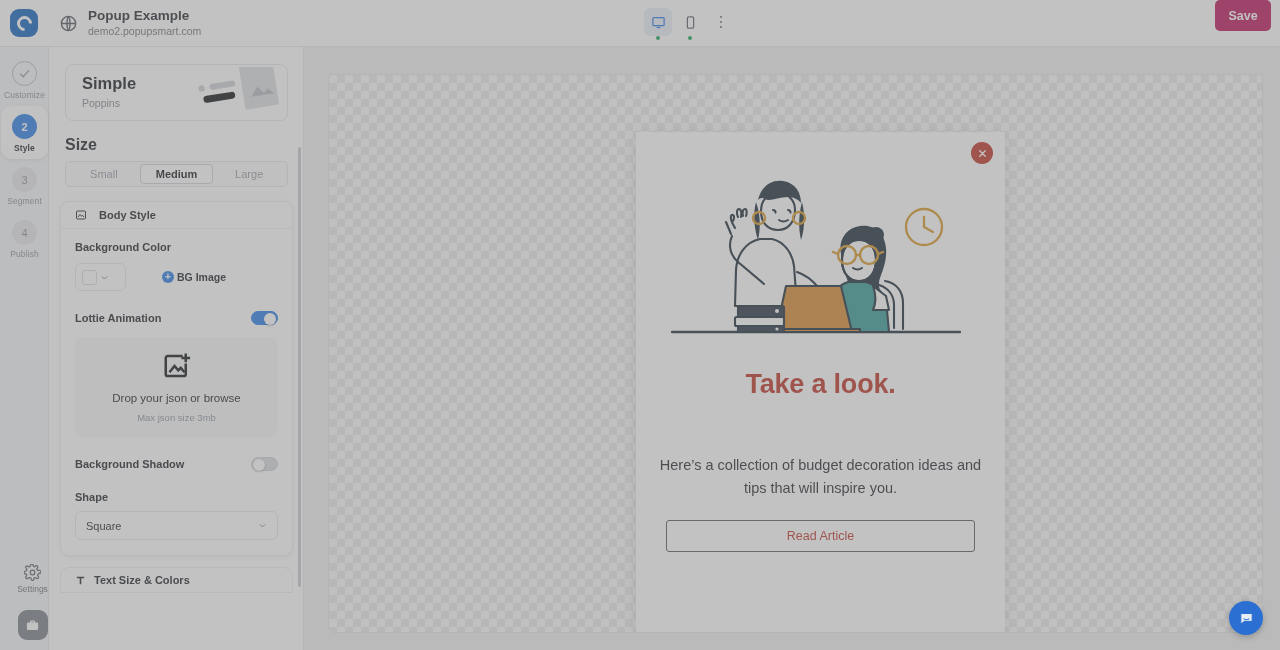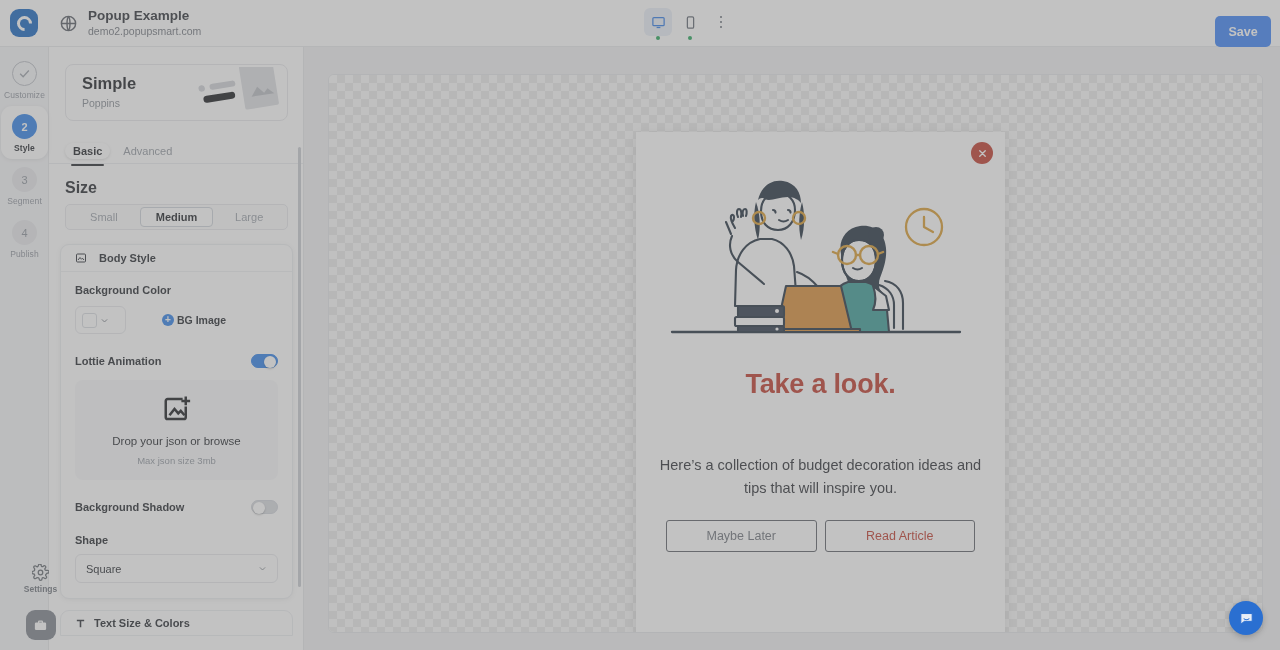--- a/index.html
+++ b/index.html
@@ -76,23 +76,23 @@
     width: 4px; height: 4px; border-radius: 50%; background: #23a559;
   }
   .kebab {
     width: 22px; height: 26px; margin-left: 2px;
     display: flex; flex-direction: column; align-items: center;
     justify-content: center; gap: 2.5px; cursor: pointer;
   }
   .kebab i { width: 2.5px; height: 2.5px; border-radius: 50%; background: #606771; display:block; }
 
   .save-btn {
-    position: absolute; right: 9px; top: 16px;
+    position: absolute; right: 9px; top: 0;
     width: 56px; height: 31px;
-    background: #3b82f6; color: #ffffff;
+    background: #be185d; color: #ffffff;
     border-radius: 5px; border: none;
     font-family: "Liberation Sans", sans-serif;
     font-size: 12.5px; font-weight: bold;
     cursor: pointer;
   }
 
   
   .rail {
     position: absolute; left: 0; top: 47px;
     width: 49px; height: 603px;
@@ -122,21 +122,21 @@
     border-radius: 11px;
     box-shadow: 0 1px 4px rgba(0,0,0,.09);
     width: 47px; margin: 0 1px;
   }
   .rail-step.active .bubble {
     background: #2f80e8; color: #ffffff; font-weight: bold;
   }
   .rail-step.active .lbl { color: #22262c; font-weight: bold; }
   .check-ic { width: 13px; height: 13px; color: #9aa0a8; }
 
-  .rail-bottom { position: absolute; bottom: 10px; left: 16px; width: 49px; font-weight: bold; }
+  .rail-bottom { position: absolute; bottom: 10px; left: 8px; width: 49px; }
   .rail-settings {
     display: flex; flex-direction: column; align-items: center;
     cursor: pointer; margin-bottom: 16px;
   }
   .rail-settings svg { width: 17px; height: 17px; color: #62686f; }
   .rail-settings .lbl { font-size: 8.5px; color: #6d737b; margin-top: 3px; }
   .rail-case {
     width: 30px; height: 30px; margin: 0 auto;
     border-radius: 9px; background: #7c828b;
     display: flex; align-items: center; justify-content: center;
@@ -486,24 +486,20 @@
           <g transform="rotate(-9 46 27)">
             <rect x="52" y="0" width="34" height="44" rx="2" fill="#dcdee2"></rect>
             <path d="M60 32l7-9 6 7 4-4 6 6H60z" fill="#b9bcc2"></path>
             <circle cx="12" cy="16" r="3.2" fill="#cfd2d7"></circle>
             <rect x="20" y="13" width="26" height="6" rx="3" fill="#cfd2d7"></rect>
             <rect x="12" y="24" width="32" height="7" rx="3.5" fill="#17191d"></rect>
           </g>
         </svg>
       </div>
 
-      <div class="tabs">
-        <div class="tab active">Basic</div>
-        <div class="tab">Advanced</div>
-      </div>
 
       <div class="grp-label">Size</div>
       <div class="seg-ctrl">
         <div class="seg">Small</div>
         <div class="seg active">Medium</div>
         <div class="seg">Large</div>
       </div>
 
       <div class="card">
         <div class="card-head">
@@ -644,21 +640,20 @@
             <rect x="99" y="163" width="49" height="9" rx="1.6" fill="#ffffff" stroke="#22303f"></rect>
             <rect x="102" y="172" width="46" height="6" rx="1.6" fill="#2d3a4b" stroke="#22303f"></rect>
             <circle cx="141" cy="157" r="2" fill="#ffffff" stroke="none"></circle>
             <circle cx="141" cy="175" r="1.6" fill="#ffffff" stroke="none"></circle>
           </g>
         </svg>
 
         <div class="popup-h1">Take a look.</div>
         <div class="popup-p">Here’s a collection of budget decoration ideas and tips that will inspire you.</div>
         <div class="popup-actions">
-          <button class="popup-btn secondary">Maybe Later</button>
           <button class="popup-btn primary">Read Article</button>
         </div>
       </div>
     </div>
   </div>
 
   <div id="dim-veil"></div>
 
   <div class="chat-launcher">
     <svg viewBox="0 0 24 24" fill="#e9eef6" stroke="#2a6fd1" stroke-width="1.4">

